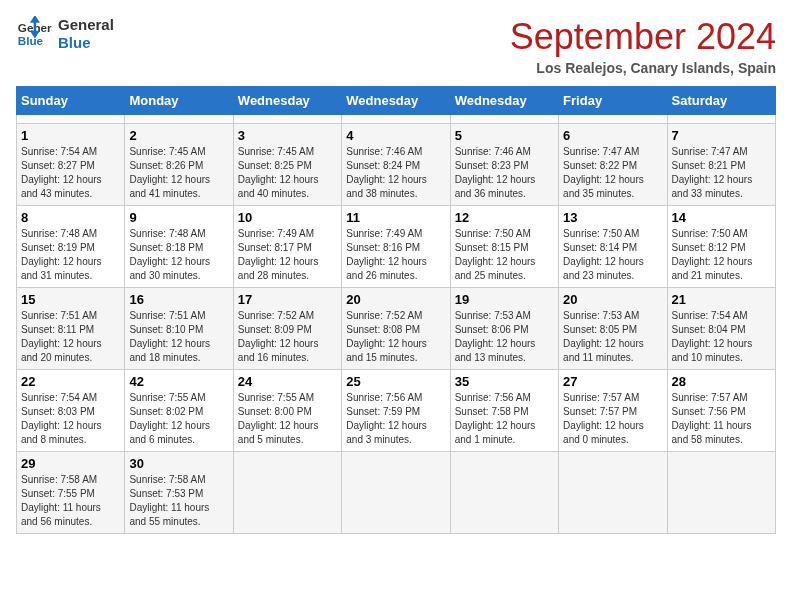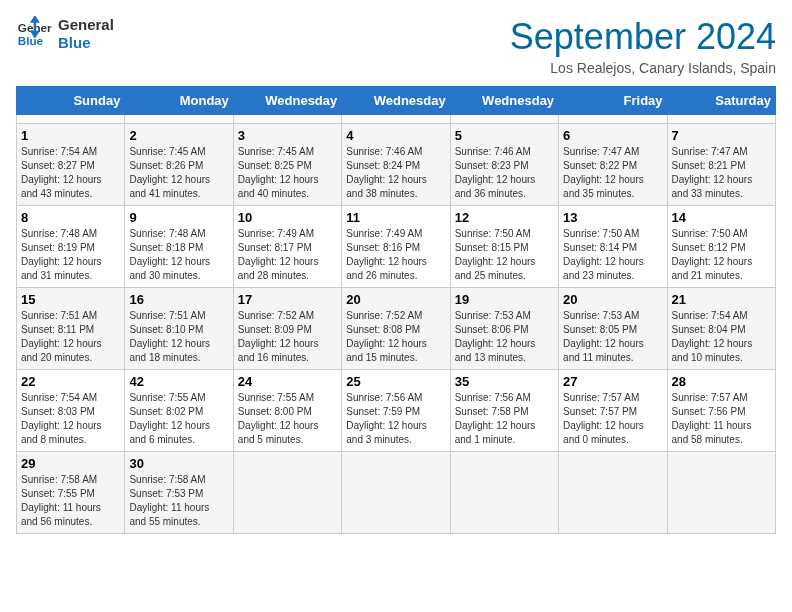--- a/index.html
+++ b/index.html
@@ -24,37 +24,38 @@
       width: 36px;
       height: 36px;
       margin-right: 6px;
     }
     .title-area {
       text-align: right;
     }
     .month-title {
       font-size: 36px;
       font-weight: normal;
-      color: #0369a1;
+      color: #b91c1c;
     }
     .location {
       font-size: 14px;
       color: #555;
       margin-top: 2px;
+      font-weight: bold;
     }
     table {
       width: 100%;
       border-collapse: collapse;
       font-size: 11px;
     }
     thead tr th {
       background-color: #2874c8;
       color: #fff;
       padding: 6px 4px;
-      text-align: right;
+      text-align: left;
       font-size: 13px;
       font-weight: bold;
       border: 1px solid #2874c8;
     }
     tbody tr td {
       border: 1px solid #ccc;
       vertical-align: top;
       padding: 4px;
       width: 107px;
       min-height: 70px;

